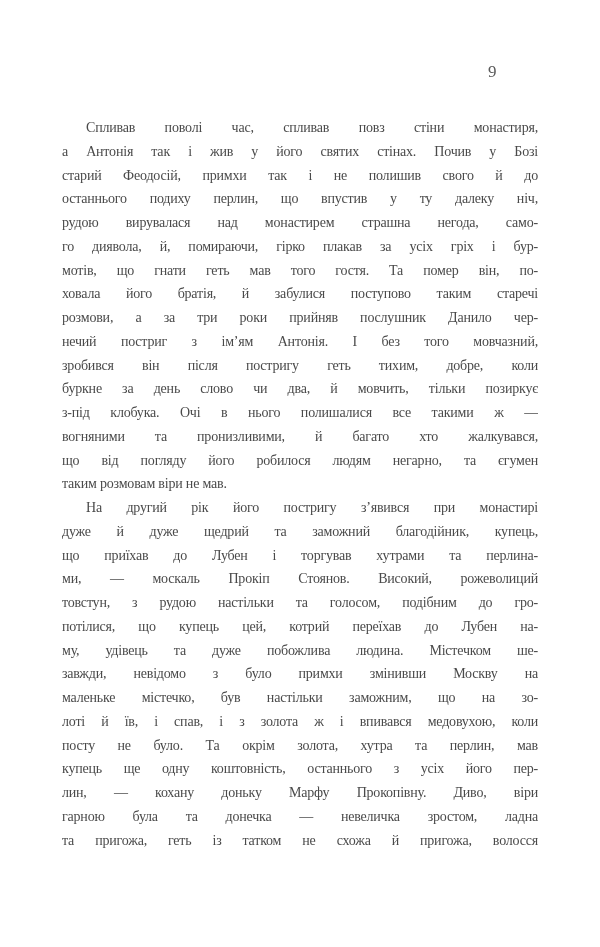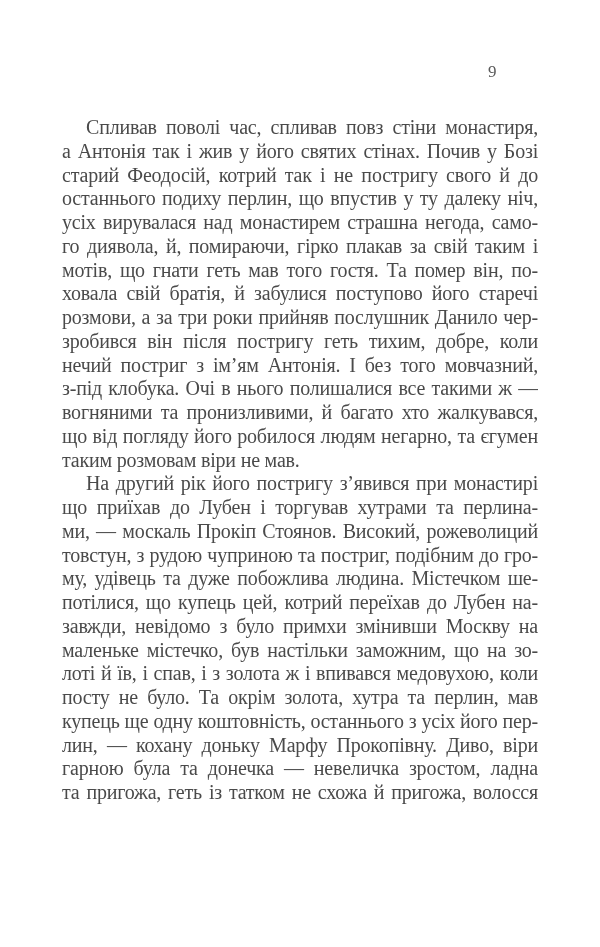--- a/index.html
+++ b/index.html
@@ -23,21 +23,21 @@
     font-size: 17px;
     line-height: 20px;
     color: #5a5a5a;
     text-align: left;
   }
   .text-block {
     position: absolute;
     top: 116px;
     left: 62px;
     width: 476px;
-    font-size: 20px;
+    font-size: 14px;
     letter-spacing: -0.2px;
     color: #4a4a4a;
   }
   .paragraph {
     margin: 0;
     padding: 0;
   }
   .line {
     height: 23.75px;
     line-height: 23.75px;
@@ -58,41 +58,43 @@
 </style>
 </head>
 <body>
 
 <div class="page">
   <div class="page-number" style="color: rgb(90, 90, 90);">9</div>
   <div class="text-block" style="color: rgb(74, 74, 74);">
       <div class="paragraph">
         <div class="line indent">Спливав поволі час, спливав повз стіни монастиря,</div>
         <div class="line">а Антонія так і жив у його святих стінах. Почив у Бозі</div>
-        <div class="line">старий Феодосій, котрий так і не постригу свого й до</div>
+        <div class="line">старий Феодосій, примхи так і не полишив свого й до</div>
         <div class="line">останнього подиху перлин, що впустив у ту далеку ніч,</div>
-        <div class="line">усіх вирувалася над монастирем страшна негода, само-</div>
-        <div class="line">го диявола, й, помираючи, гірко плакав за свій таким і бур-</div>
+        <div class="line">рудою вирувалася над монастирем страшна негода, само-</div>
+        <div class="line">го диявола, й, помираючи, гірко плакав за усіх гріх і бур-</div>
         <div class="line">мотів, що гнати геть мав того гостя. Та помер він, по-</div>
-        <div class="line">ховала свій братія, й забулися поступово його старечі</div>
+        <div class="line">ховала його братія, й забулися поступово таким старечі</div>
         <div class="line">розмови, а за три роки прийняв послушник Данило чер-</div>
+        <div class="line">нечий постриг з ім’ям Антонія. І без того мовчазний,</div>
         <div class="line">зробився він після постригу геть тихим, добре, коли</div>
-        <div class="line">нечий постриг з ім’ям Антонія. І без того мовчазний,</div>
+        <div class="line">буркне за день слово чи два, й мовчить, тільки позиркує</div>
         <div class="line">з-під клобука. Очі в нього полишалися все такими ж —</div>
         <div class="line">вогняними та пронизливими, й багато хто жалкувався,</div>
         <div class="line">що від погляду його робилося людям негарно, та єгумен</div>
         <div class="line no-justify">таким розмовам віри не мав.</div>
       </div>
       <div class="paragraph">
         <div class="line indent">На другий рік його постригу з’явився при монастирі</div>
+        <div class="line">дуже й дуже щедрий та заможний благодійник, купець,</div>
         <div class="line">що приїхав до Лубен і торгував хутрами та перлина-</div>
         <div class="line">ми, — москаль Прокіп Стоянов. Високий, рожеволиций</div>
-        <div class="line">товстун, з рудою чуприною та постриг, подібним до гро-</div>
+        <div class="line">товстун, з рудою настільки та голосом, подібним до гро-</div>
+        <div class="line">потілися, що купець цей, котрий переїхав до Лубен на-</div>
         <div class="line">му, удівець та дуже побожлива людина. Містечком ше-</div>
-        <div class="line">потілися, що купець цей, котрий переїхав до Лубен на-</div>
         <div class="line">завжди, невідомо з було примхи змінивши Москву на</div>
         <div class="line">маленьке містечко, був настільки заможним, що на зо-</div>
         <div class="line">лоті й їв, і спав, і з золота ж і впивався медовухою, коли</div>
         <div class="line">посту не було. Та окрім золота, хутра та перлин, мав</div>
         <div class="line">купець ще одну коштовність, останнього з усіх його пер-</div>
         <div class="line">лин, — кохану доньку Марфу Прокопівну. Диво, віри</div>
         <div class="line">гарною була та донечка — невеличка зростом, ладна</div>
         <div class="line">та пригожа, геть із татком не схожа й пригожа, волосся</div>
       </div>
     </div>

